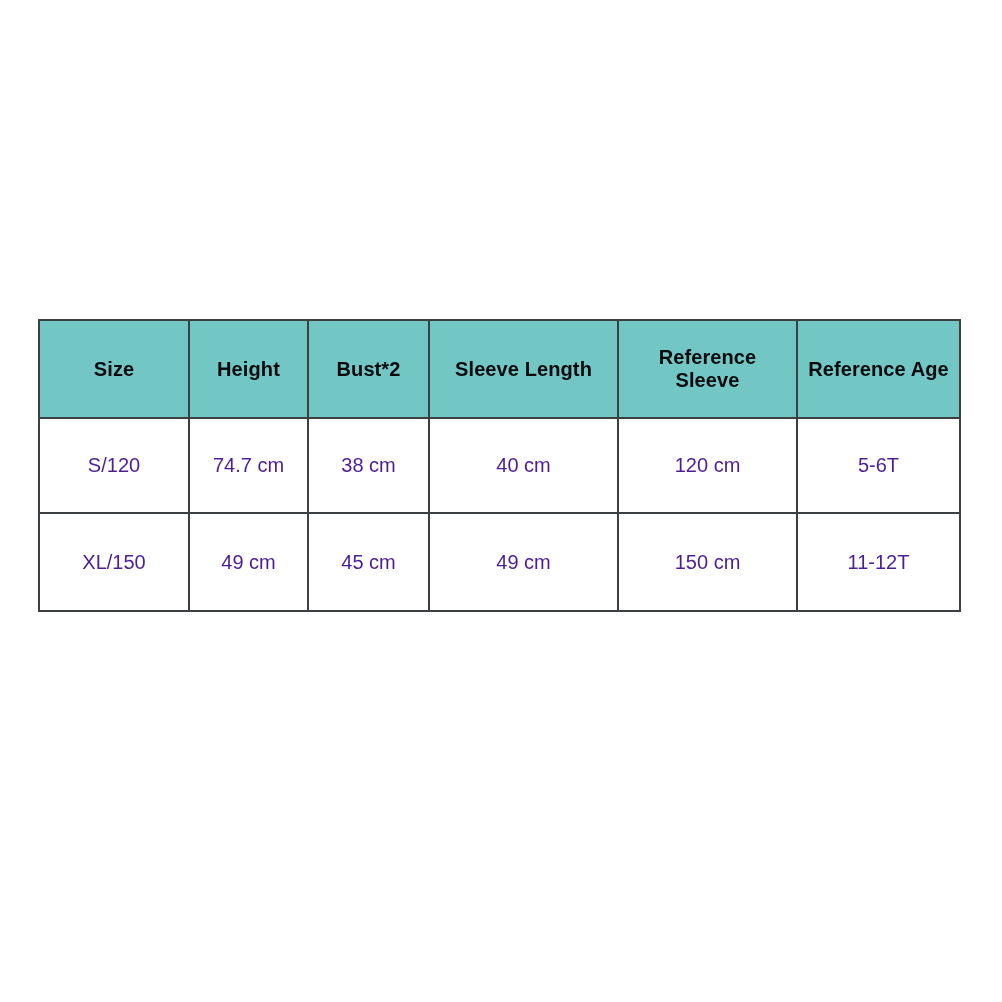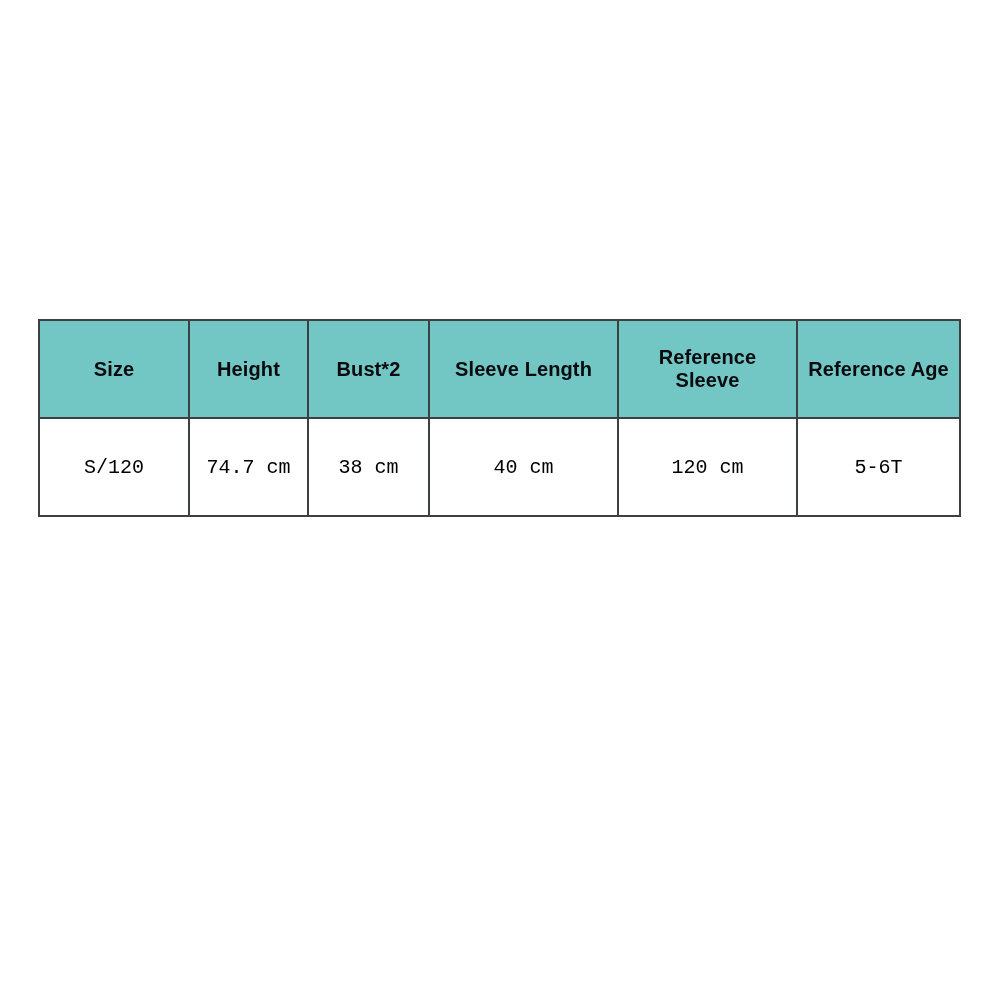--- a/index.html
+++ b/index.html
@@ -46,25 +46,24 @@
     background: #72c6c3;
     color: #0a0a0f;
     font-weight: bold;
     font-size: 20px;
     height: 78px;
     letter-spacing: 0.1px;
   }
 
   tbody td {
     background: #ffffff;
-    color: #000000;
+    color: #4c1d95;
     font-weight: normal;
     font-size: 20px;
     height: 75px;
-    font-family: Liberation Mono, monospace;
   }
 
   tbody tr:last-child td {
     height: 78px;
   }
 </style>
 </head>
 <body>
 
 <table id="size-chart-table">
@@ -88,14 +87,22 @@
   </thead>
   <tbody>
     <tr>
       <td>S/120</td>
       <td>74.7 cm</td>
       <td>38 cm</td>
       <td>40 cm</td>
       <td>120 cm</td>
       <td>5-6T</td>
     </tr>
+    <tr>
+      <td>XL/150</td>
+      <td>49 cm</td>
+      <td>45 cm</td>
+      <td>49 cm</td>
+      <td>150 cm</td>
+      <td>11-12T</td>
+    </tr>
   </tbody>
 </table>
 
 </body></html>

